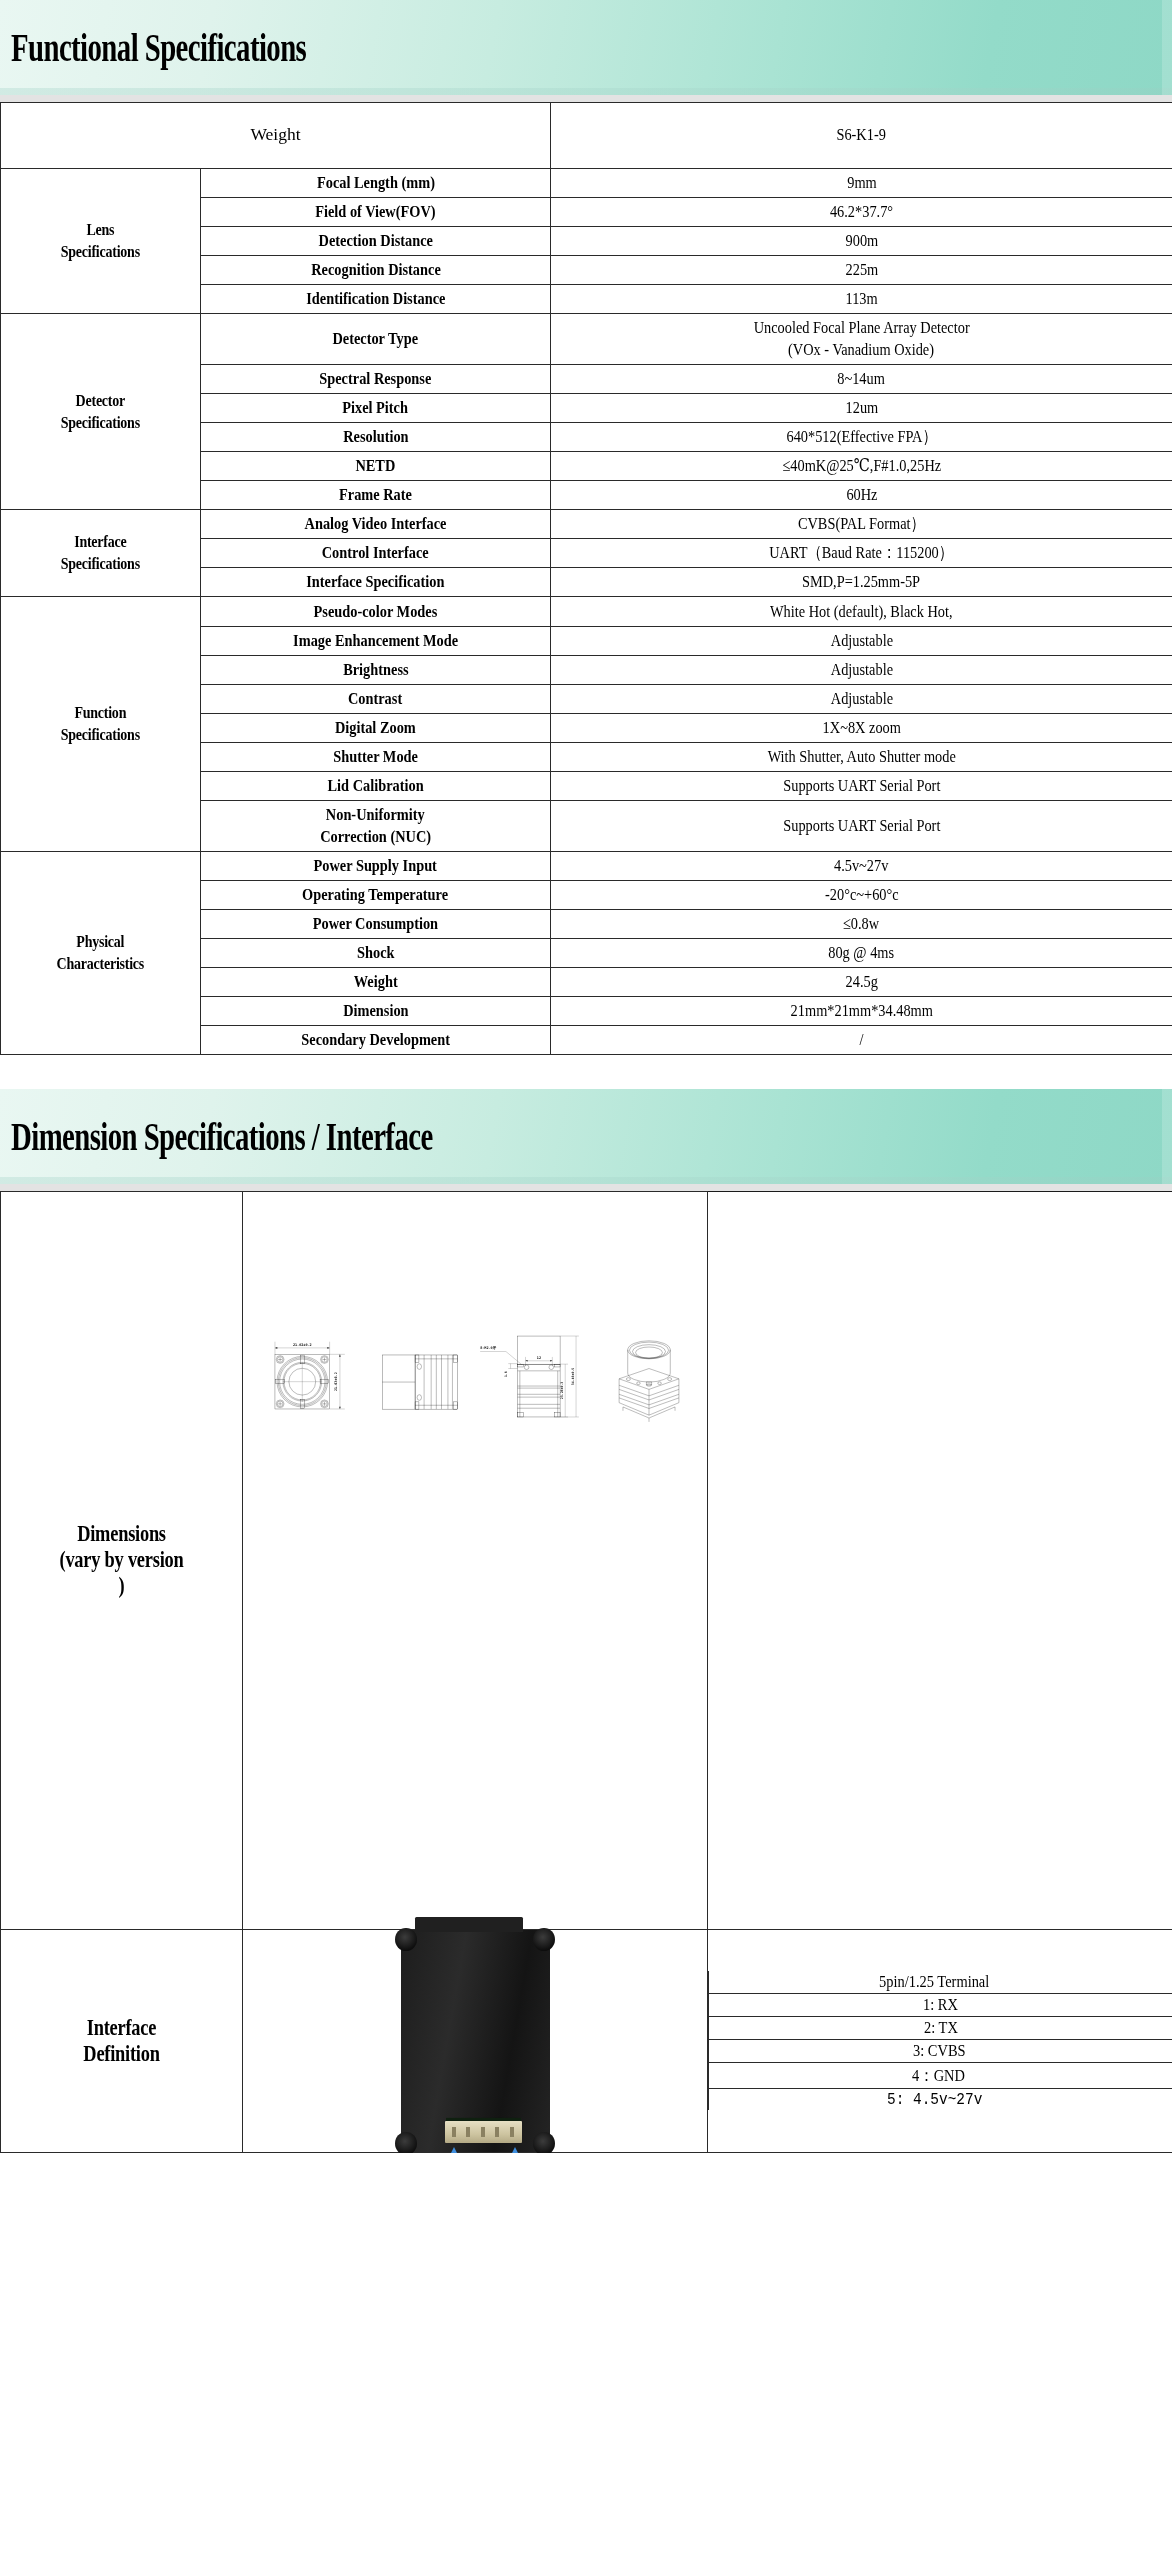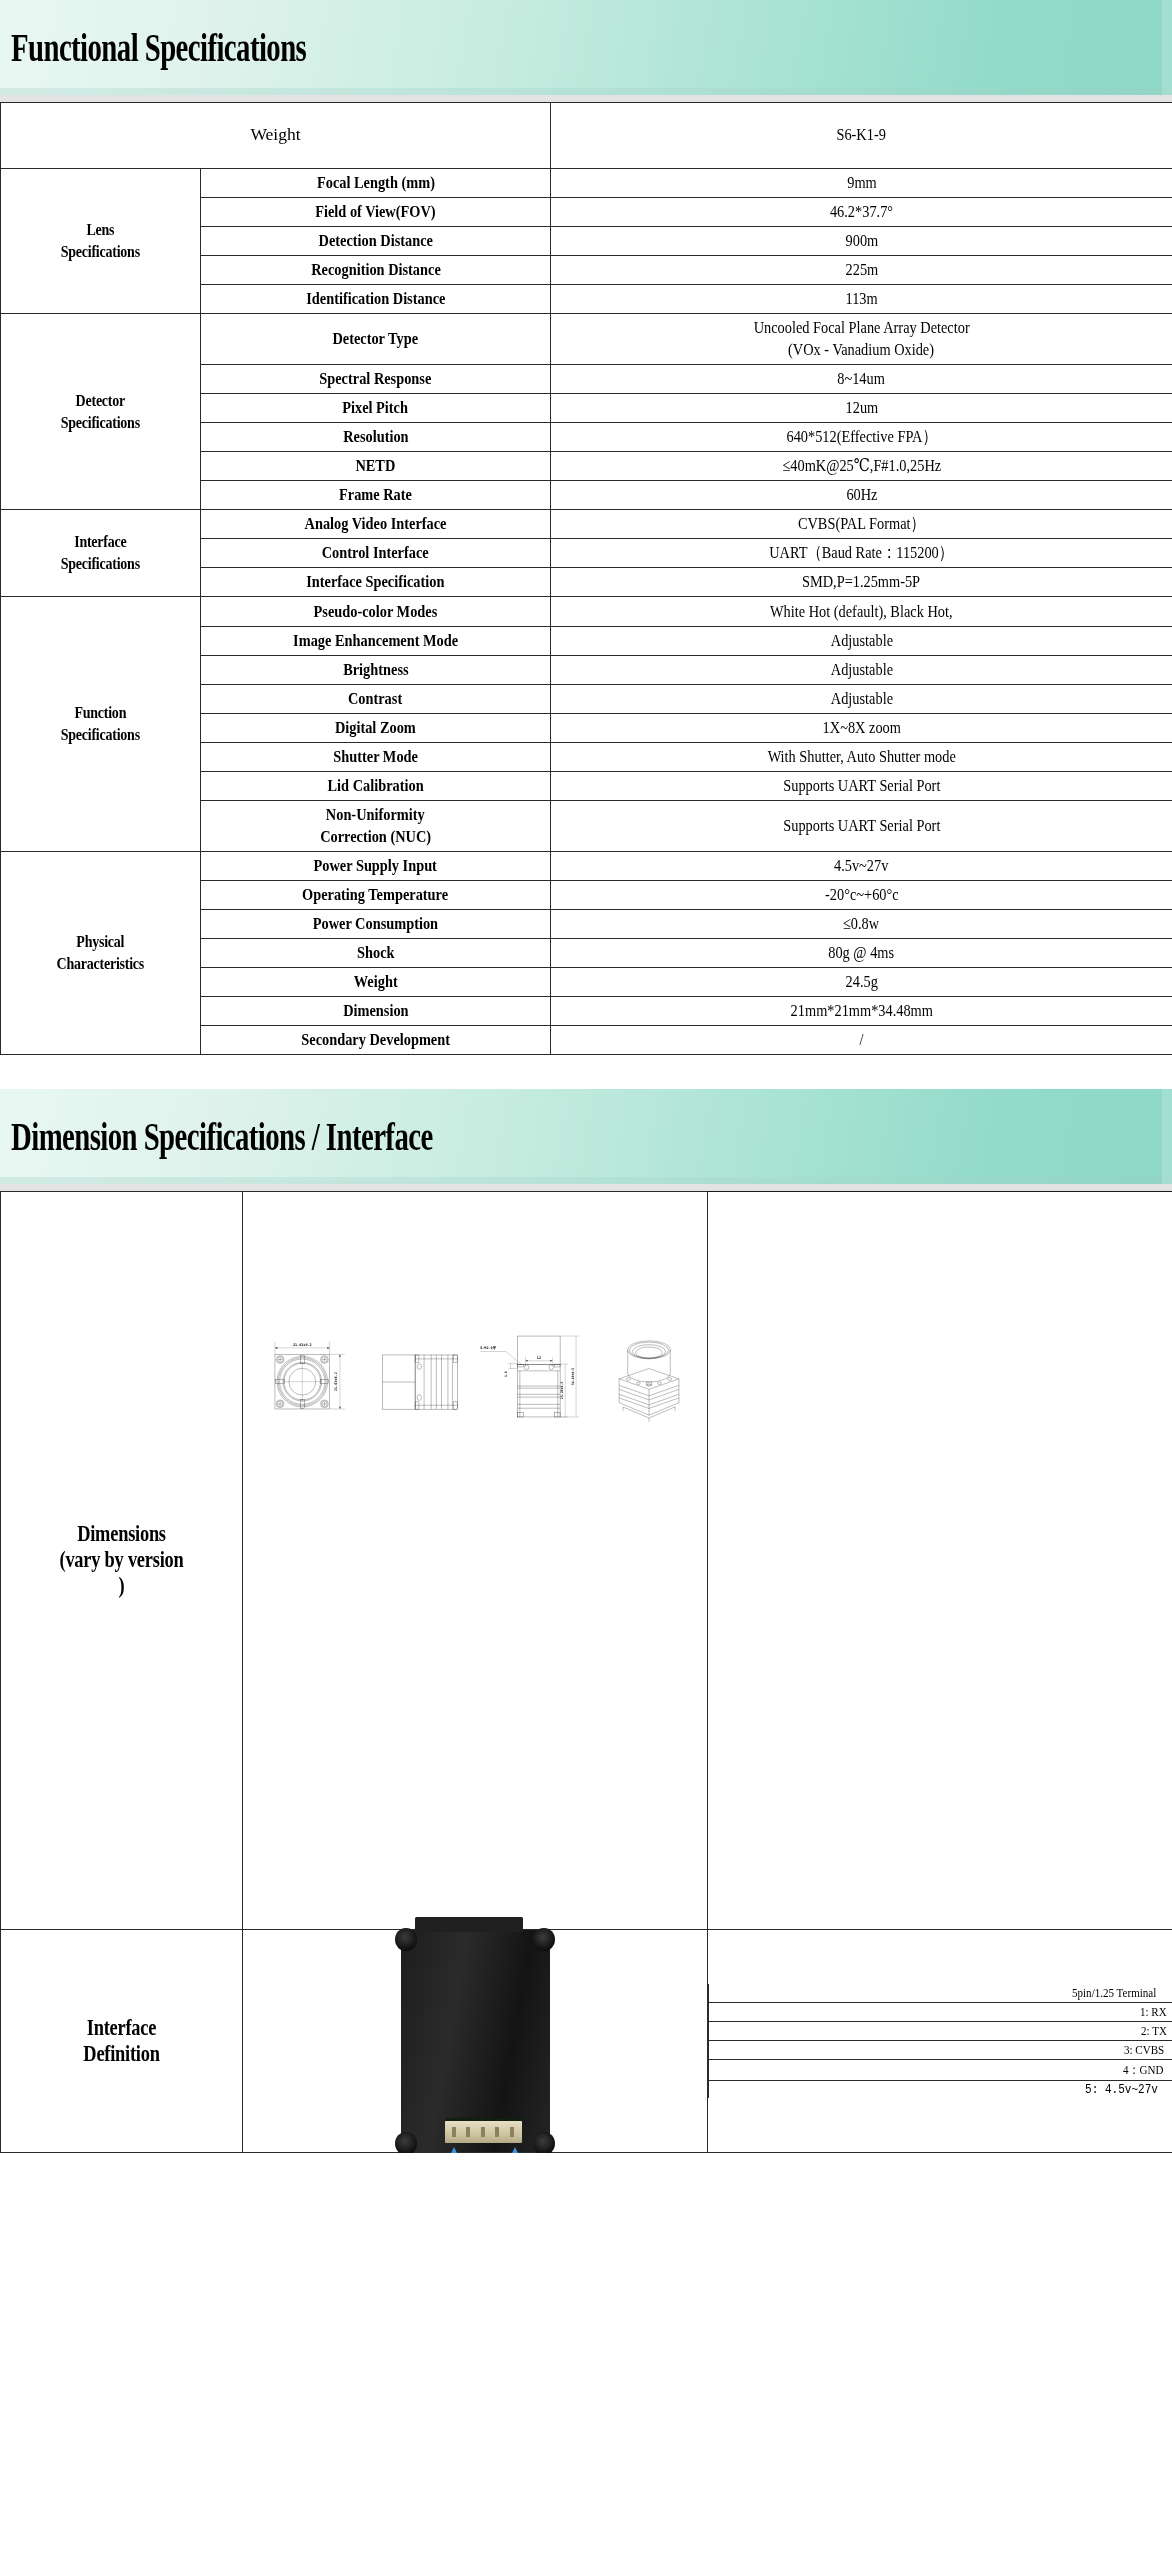--- a/index.html
+++ b/index.html
@@ -126,24 +126,24 @@
   table.pins {
     border-collapse: collapse;
     width: 100%;
     height: 100%;
     table-layout: fixed;
   }
   table.pins td {
     border: 1px solid #2a2a2a;
     border-right: none;
     border-left: 1px solid #2a2a2a;
-    font-size: 13px;
+    font-size: 17px;
     padding-left: 7.2px;
     height: 20%;
-    text-align: right;
+    text-align: center;
     vertical-align: middle;
   }
   table.pins td span { display: inline-block; transform: scaleX(0.85); transform-origin: left center; }
   table.pins tr:first-child td { border-top: none; }
   table.pins tr:last-child td { border-bottom: none; font-family: Liberation Mono, monospace; }
 
   
   svg { display: block; width: 100%; height: 100%; }
   .ln  { stroke: #111; stroke-width: 2.2; fill: none; }
   .ln-t{ stroke: #111; stroke-width: 1.4; fill: none; }

